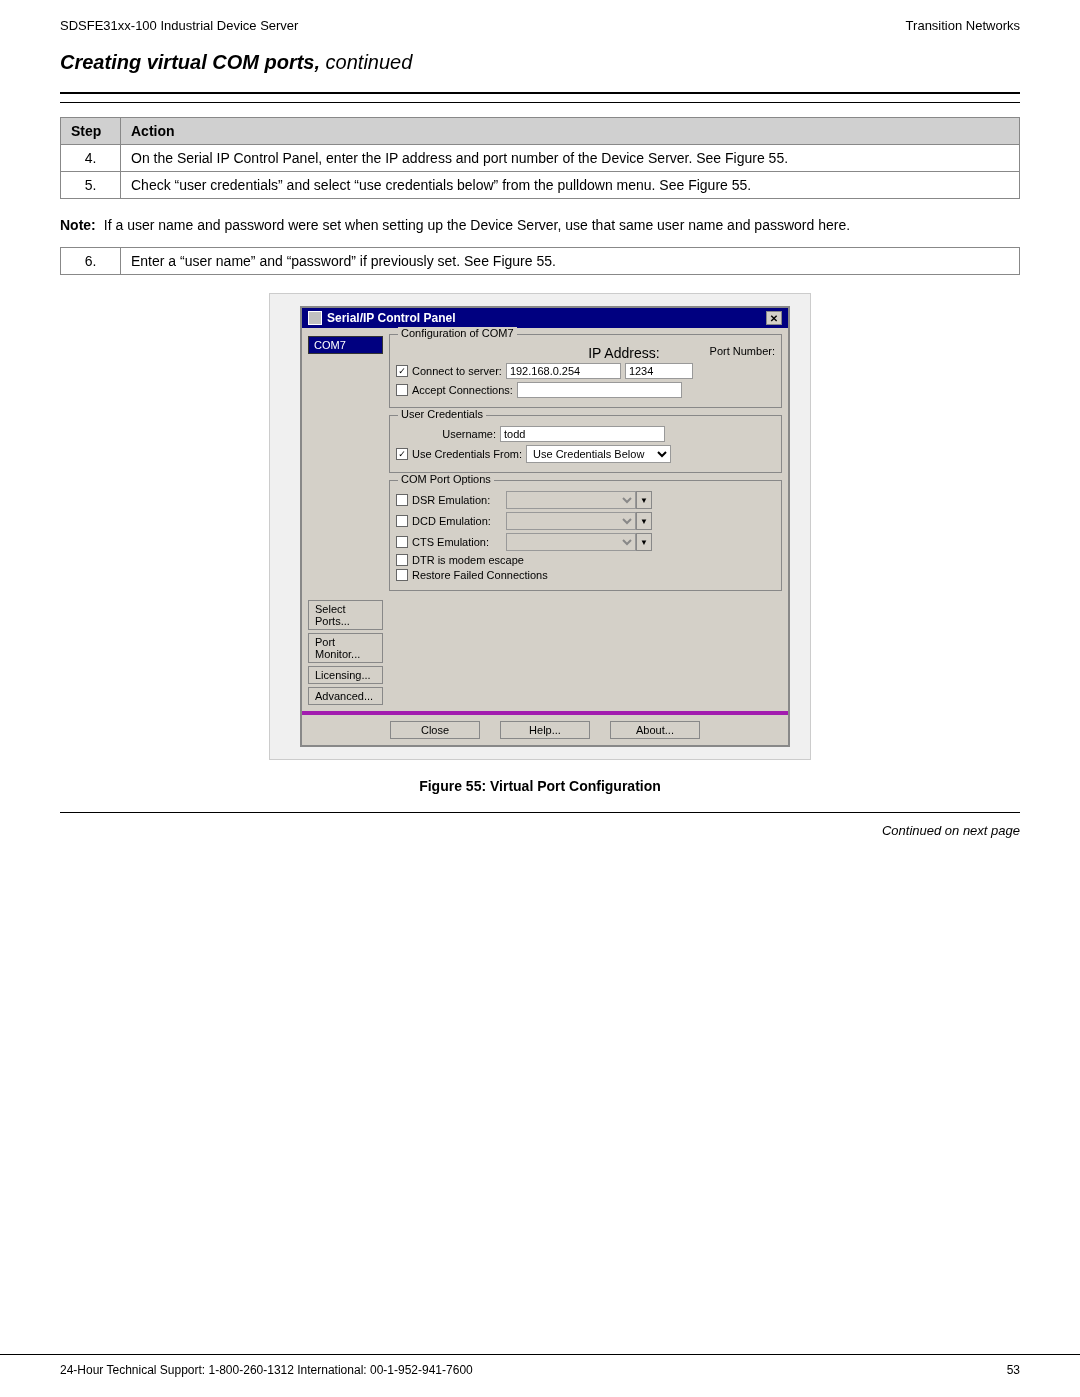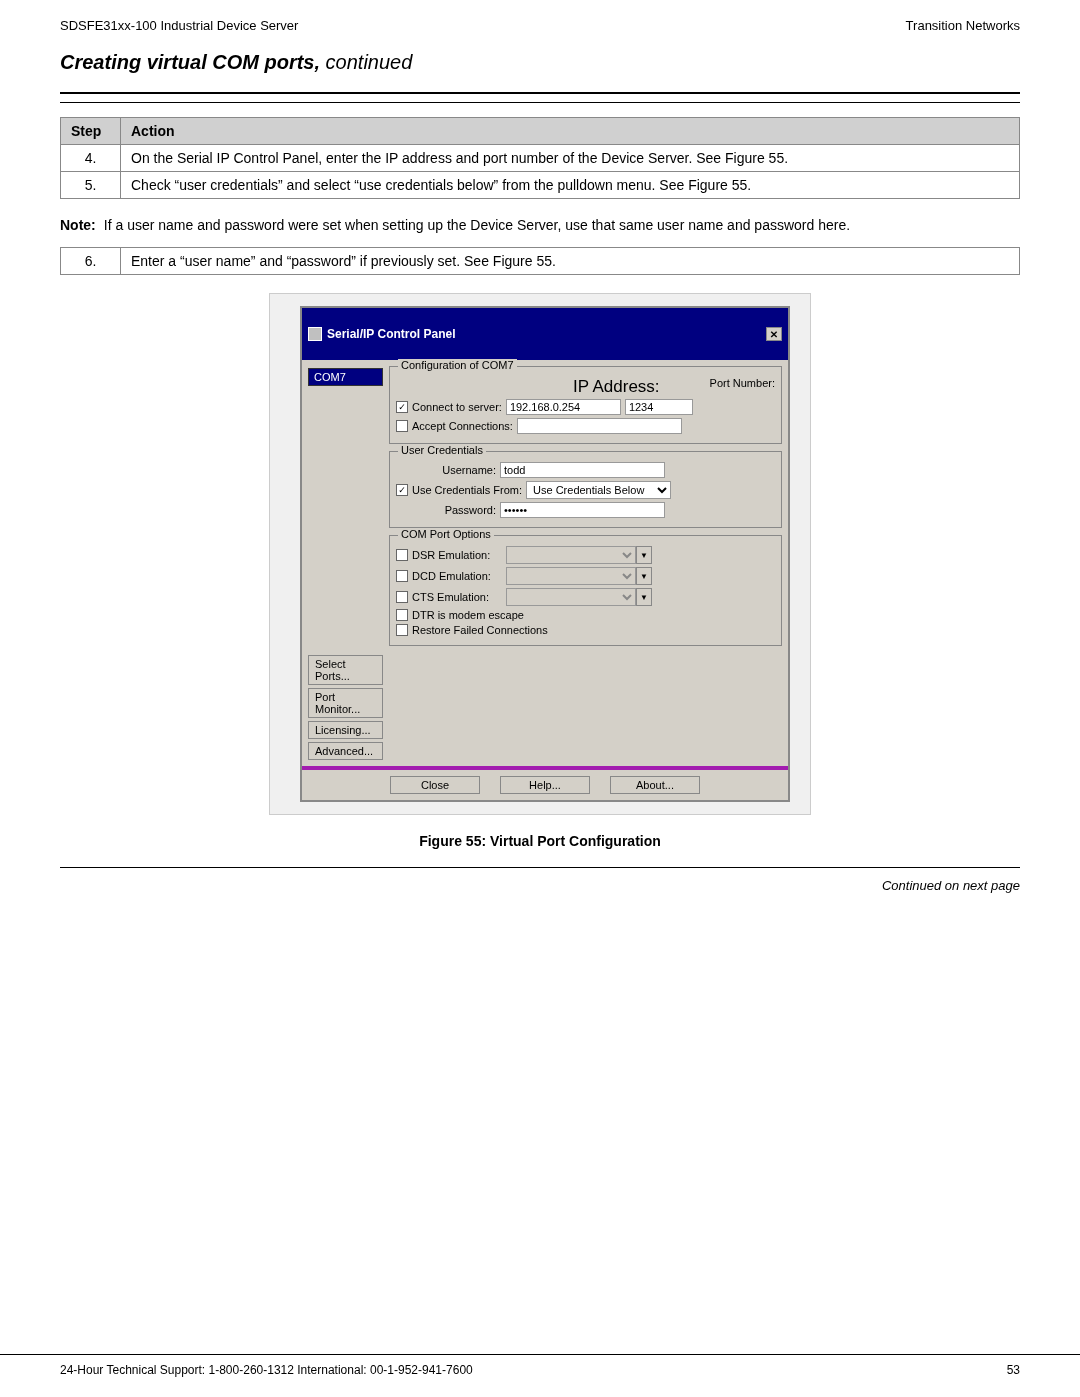--- a/index.html
+++ b/index.html
@@ -121,21 +121,21 @@
       width: 490px;
       border: 2px solid #888;
       background: #d4d0c8;
       font-family: Arial, sans-serif;
       font-size: 12px;
     }
 
     .win-titlebar {
       background: #000080;
       color: white;
-      padding: 19px 6px;
+      padding: 3px 6px;
       display: flex;
       justify-content: space-between;
       align-items: center;
       font-size: 12px;
       font-weight: bold;
     }
     .win-titlebar-title {
       display: flex;
       align-items: center;
       gap: 5px;
@@ -445,21 +445,21 @@
 
           <div class="win-panel">
 
             <div class="win-groupbox">
               <span class="win-groupbox-title">Configuration of COM7</span>
               <div class="win-groupbox-content">
 
                 <div class="port-header-row">
                   <div style="flex:1;"></div>
                   <div style="display:flex; gap:50px;">
-                    <span style="font-size:17px;">IP Address:</span>
+                    <span style="font-size:14px;">IP Address:</span>
                     <span style="font-size:11px;">Port Number:</span>
                   </div>
                 </div>
 
                 <div class="win-row">
                   <div class="win-checkbox checked"></div>
                   <span class="win-label">Connect to server:</span>
                   <input class="win-input win-input-md" type="text" value="192.168.0.254" style="width: 115px;">
                   <input class="win-input win-input-sm" type="text" value="1234" style="width: 68px;">
                 </div>
@@ -486,24 +486,20 @@
                 <div class="win-row">
                   <div class="win-checkbox checked"></div>
                   <span class="win-label">Use Credentials From:</span>
                   <div class="win-select-wrapper">
                     <select class="win-select" style="width:145px; font-size:11px;">
                       <option>Use Credentials Below</option>
                     </select>
                   </div>
                 </div>
 
-                <div class="win-row">
-                  <span class="win-label" style="margin-left:20px; min-width:80px; text-align:right;">Password:</span>
-                  <input class="win-input" type="password" value="••••••" style="width: 165px;">
-                </div>
 
               </div>
             </div>
 
             <div class="win-groupbox">
               <span class="win-groupbox-title">COM Port Options</span>
               <div class="win-groupbox-content">
 
                 <div class="win-row">
                   <div class="win-checkbox"></div>

